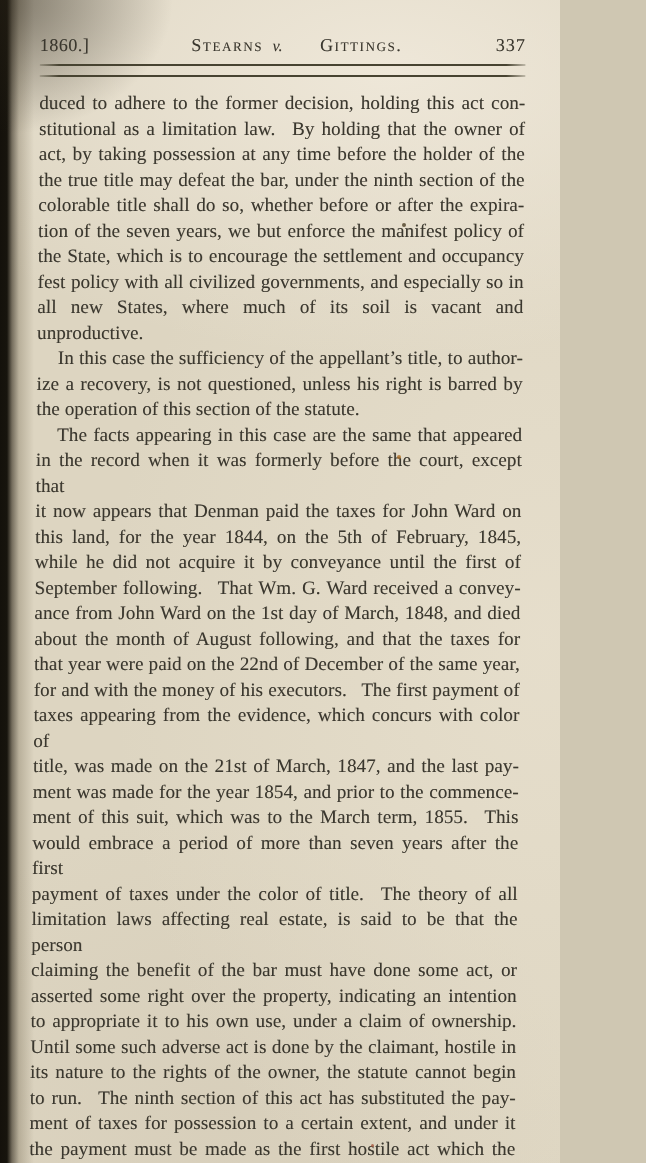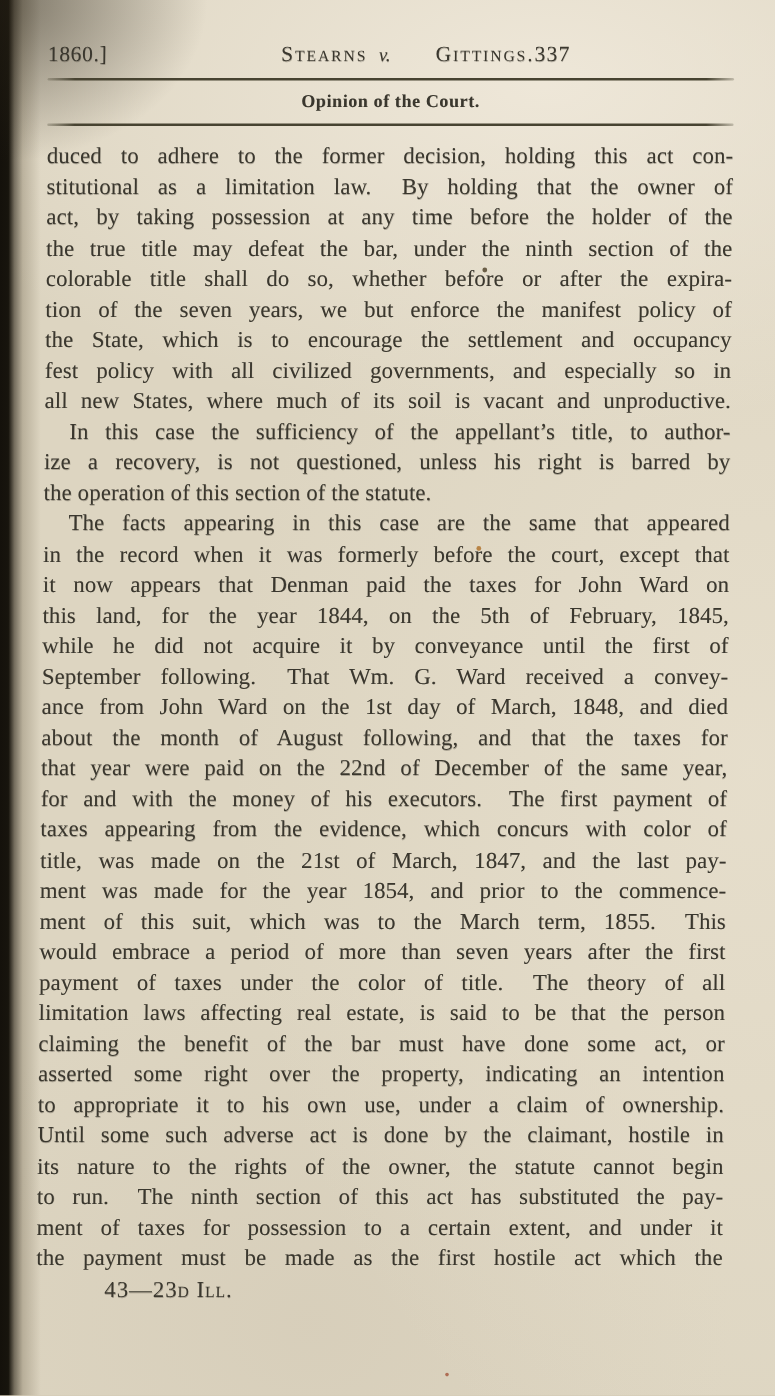--- a/index.html
+++ b/index.html
@@ -7,21 +7,21 @@
     --ink: #3a372e;
     --rule: #474331;
   }
   html, body { margin: 0; padding: 0; }
   body {
     width: 646px; height: 1163px; overflow: hidden;
     font-family: "Liberation Serif", "DejaVu Serif", serif;
     background: #cfc7b2;
   }
   .page {
-    position: relative; width: 646px; height: 1163px;
+    position: relative; width: 560px; height: 1163px;
     background-color: var(--paper);
     background-image:
       radial-gradient(ellipse 900px 480px at 70% 6%, rgba(240,233,219,0.9) 0%, rgba(240,233,219,0) 60%),
       radial-gradient(ellipse 620px 900px at 97% 55%, rgba(232,224,206,0.8) 0%, rgba(232,224,206,0) 70%),
       radial-gradient(ellipse 500px 420px at 40% 95%, rgba(214,205,185,0.8) 0%, rgba(214,205,185,0) 70%);
     color: var(--ink);
   }
   .gutter {
     position: absolute; left: 0; top: 0; bottom: 0; width: 34px;
     background: linear-gradient(90deg,
@@ -40,21 +40,21 @@
     text-shadow: 0.3px 0.3px 0 rgba(58,54,44,0.32);
   }
   .header-row {
     display: grid; grid-template-columns: 1fr auto 1fr; align-items: baseline;
     font-size: 18px; line-height: 24px;
   }
   .header-year { text-align: left; letter-spacing: 0.5px; }
   .case-title { text-align: center; white-space: nowrap; }
   .case-title .sc { font-variant: small-caps; letter-spacing: 1.6px; font-size: 18px; margin-left: 28px; }
   .case-title .vs { font-style: italic; font-size: 16px; margin: 0 5px; }
-  .page-number { letter-spacing: 1px; }
+  .page-number { text-align: right; letter-spacing: 1px; }
   .rule {
     height: 2px; margin-top: 6px;
     background: linear-gradient(90deg, rgba(71,67,49,0.25), var(--rule) 4%, var(--rule) 96%, rgba(71,67,49,0.25));
     border-radius: 1px;
   }
   .running-head {
     text-align: center; margin-top: 9px;
     font-size: 15px; font-weight: 700; letter-spacing: 0.5px; line-height: 18px;
   }
   .rule-2 { margin-top: 9px; }
@@ -85,21 +85,20 @@
       <span class="case-title">
         <span class="sc">Stearns</span>
         <span class="vs">v.</span>
         <span class="sc">Gittings.</span>
       </span>
       <span class="page-number">337</span>
     </div>
 
     <div class="rule"></div>
 
-    <div class="running-head">Opinion of the Court.</div>
 
     <div class="rule rule-2"></div>
 
     <div class="page-body">
         <div class="paragraph">
           <div class="line">duced to adhere to the former decision, holding this act con-</div>
           <div class="line">stitutional as a limitation law.  By holding that the owner of</div>
           <div class="line">act, by taking possession at any time before the holder of the</div>
           <div class="line">the true title may defeat the bar, under the ninth section of the</div>
           <div class="line">colorable title shall do so, whether before or after the expira-</div>

